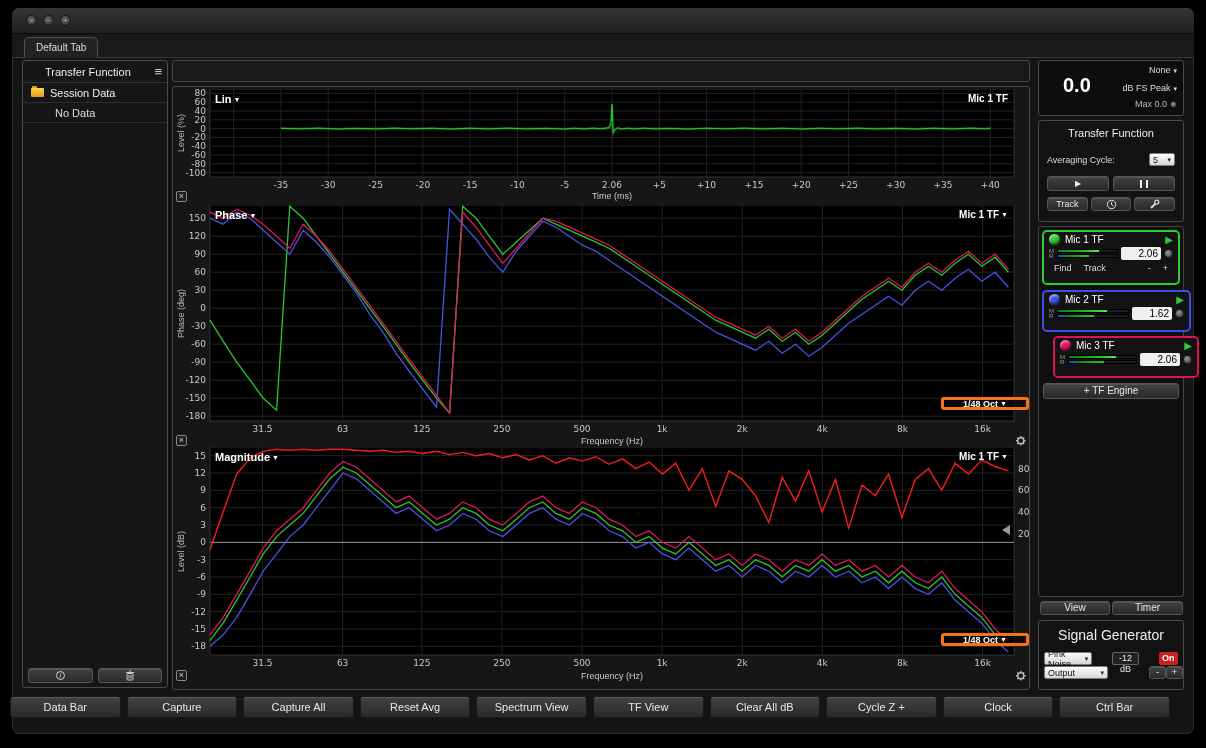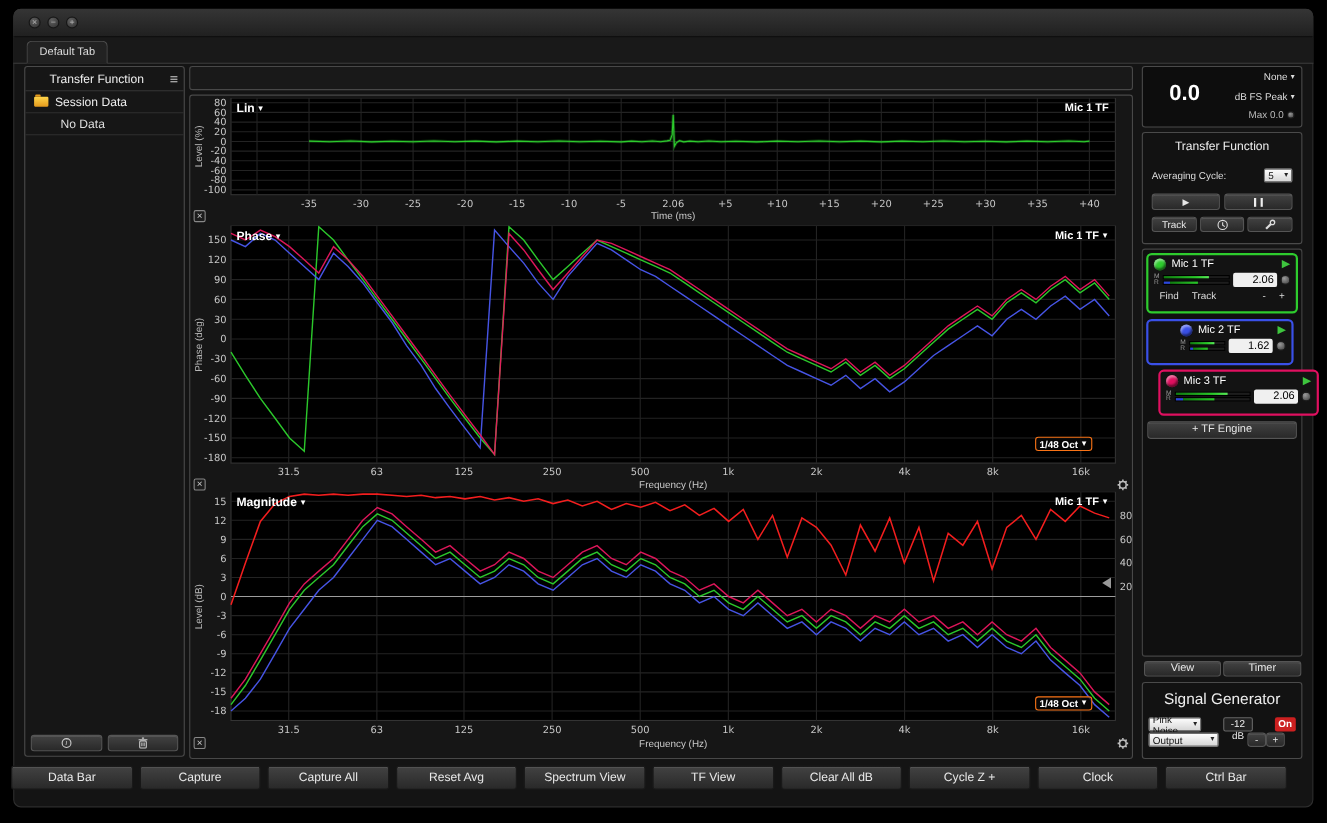--- a/index.html
+++ b/index.html
@@ -44,21 +44,21 @@
 .ylab{position:absolute;left:3px;top:0;writing-mode:vertical-rl;transform:rotate(180deg);font-size:9px;color:#b9b9b9;text-align:center}
 #lin-panel .ylab{height:88px}
 #phase-panel .ylab{height:216px}
 #mag-panel .ylab{height:208px}
 .xcaption{position:absolute;left:37px;width:804px;text-align:center;font-size:9px;color:#c9c9c9}
 #lin-panel .xcaption{top:102px}
 #phase-panel .xcaption{top:231px}
 #mag-panel .xcaption{top:224px}
 .plot-title{position:absolute;left:42px;top:4px;font-size:11px;font-weight:bold;color:#fff;display:flex;gap:2px;align-items:center}
 .mic-label{position:absolute;right:21px;top:4px;font-size:10px;font-weight:bold;color:#fff;display:flex;gap:2px;align-items:center}
-.oct-box{position:absolute;border:1px solid #f97316;border-radius:3px;background:rgba(8,8,8,.7);color:#fff;font-size:9px;font-weight:bold;padding:0 3px;height:13px;line-height:12px;display:flex;gap:2px;align-items:center}
+.oct-box{position:absolute;border:3px solid #f97316;border-radius:3px;background:rgba(8,8,8,.7);color:#fff;font-size:9px;font-weight:bold;padding:0 19px;height:13px;line-height:12px;display:flex;gap:2px;align-items:center}
 #phase-panel .oct-box{left:768px;top:192px}
 #mag-panel .oct-box{left:768px;top:186px}
 .close-box{position:absolute;width:11px;height:11px;border:1px solid #888;background:#1c1c1c;color:#ccc;font-size:9px;line-height:9px;text-align:center;border-radius:2px}
 #lin-panel .close-box{left:3px;top:102px}
 #phase-panel .close-box{left:3px;top:230px}
 #mag-panel .close-box{left:3px;top:223px}
 .gear{position:absolute}
 #phase-panel .gear{left:842px;top:230px}
 #mag-panel .gear{left:842px;top:223px}
 .coh-marker{position:absolute;left:829px;top:78px;width:0;height:0;border-top:5px solid transparent;border-bottom:5px solid transparent;border-right:8px solid #999}
@@ -94,21 +94,21 @@
 .eng-row3{display:flex;gap:12px;padding:3px 10px 0;font-size:9px;color:#ddd}
 .sp{flex:1}
 .add-engine{position:absolute;left:4px;top:156px;width:136px;height:16px;font-size:10px;line-height:14px}
 .view-btn{left:1040px;top:601px;width:70px;height:14px;font-size:10px;line-height:12px}
 .timer-btn{left:1112px;top:601px;width:71px;height:14px;font-size:10px;line-height:12px}
 .siggen{left:1038px;top:620px;width:146px;height:70px}
 .sg-row1{position:absolute;left:5px;top:31px;right:5px;display:flex;gap:20px;}
 .sg-src{width:64px;height:13px}
 .sg-level{width:36px;height:13px;border:1px solid #666;background:#222;color:#eee;font-size:9px;text-align:center;line-height:11px;border-radius:2px}
 .sg-on{width:27px;height:13px;color:#fff;font-size:9px;font-weight:bold;text-align:center;line-height:13px;border-radius:2px}
-.sg-row2{position:absolute;left:5px;top:45px;right:15px;display:flex;gap:0}
+.sg-row2{position:absolute;left:5px;top:45px;right:0;display:flex;gap:0}
 .sg-out{width:64px;height:13px}
 .sg-pm{width:17px;height:13px;font-size:9px;line-height:11px}
 
 .bottombar{left:10px;top:696px;width:1160px;height:24px;display:flex;gap:6px}
 .bbtn{flex:1;height:22px;line-height:20px;text-align:center;font-size:11px;color:#e8e8e8;background:linear-gradient(#424242,#292929);border:1px solid #191919;border-radius:3px;box-shadow:inset 0 1px 0 rgba(255,255,255,.12)}
 </style>
 </head>
 <body>
 
 <div class="abs window"></div>
@@ -475,21 +475,21 @@
     </div>
     <div class="eng-row3">
       <span>Find</span>
       <span>Track</span>
       <span class="sp"></span>
       <span>-</span>
       <span>+</span>
     </div>
   </div>
 
-  <div class="engine" style="left: 3px; top: 63px; width: 134px; height: 42px; border-color: rgb(58, 80, 232); padding-left: 24px;">
+  <div class="engine" style="left: 3px; top: 63px; width: 149px; height: 42px; border-color: rgb(58, 80, 232);">
     <div class="eng-row1">
       <span class="eng-dot" style="background: rgb(58, 80, 232);"></span>
       <span class="eng-name">Mic 2 TF</span>
       <span class="eng-play">▶</span>
     </div>
     <div class="eng-row2">
       <span class="mr">
           <span>M</span>
           <span>R</span>
         </span>

